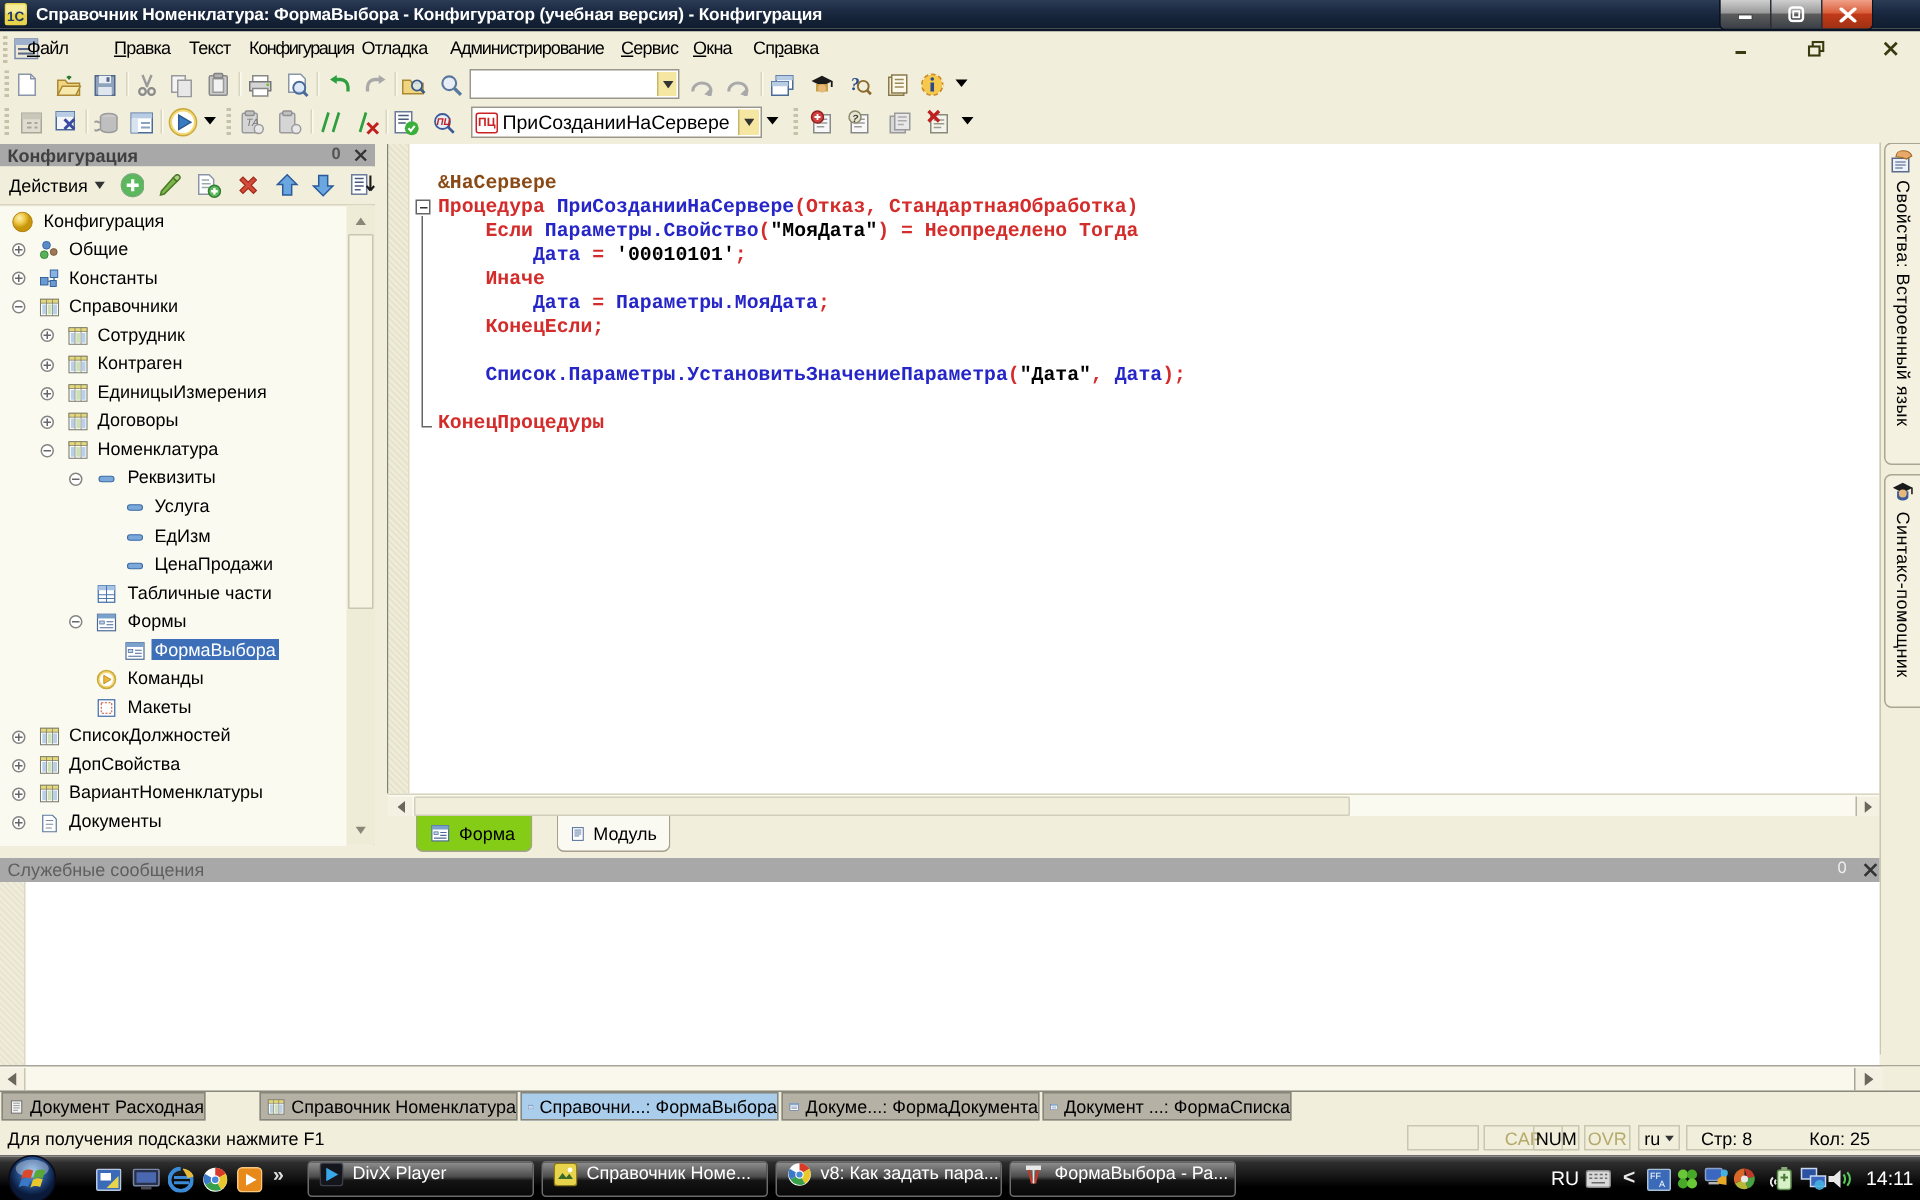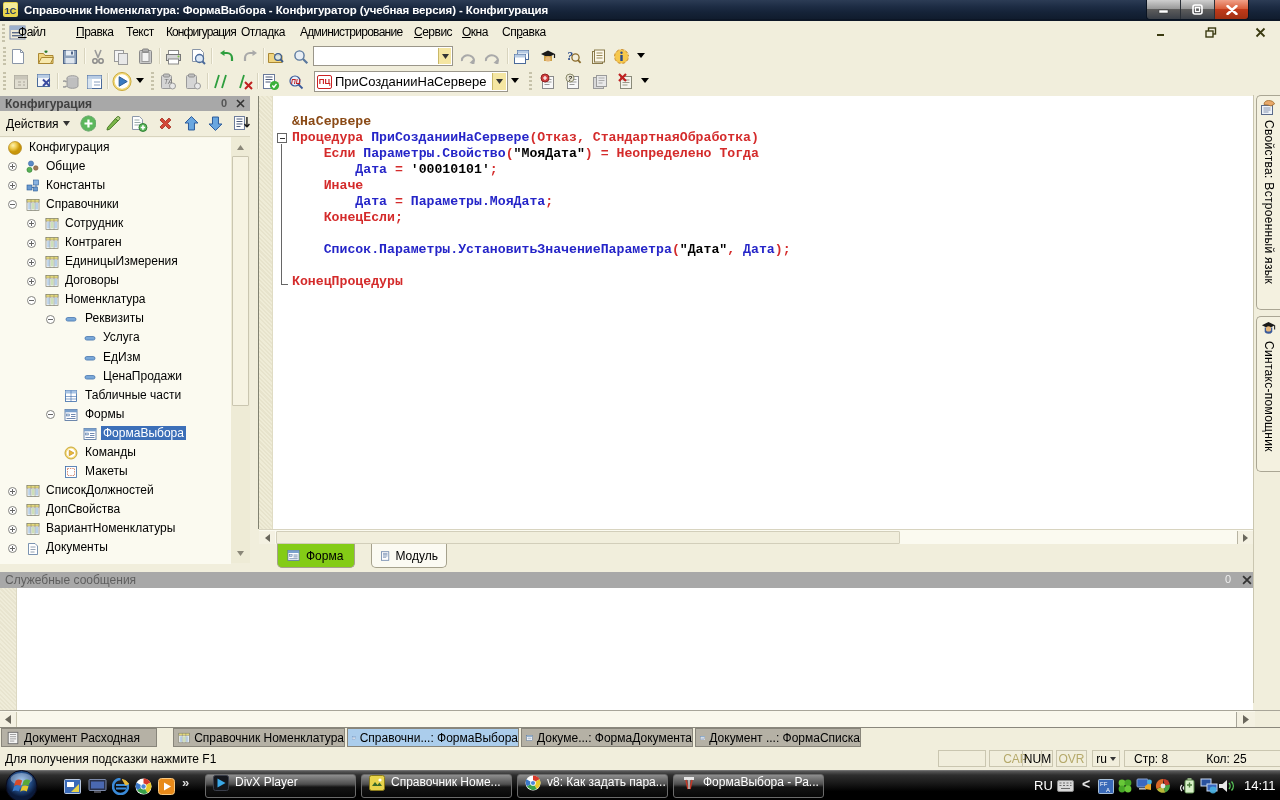--- a/index.html
+++ b/index.html
@@ -739,21 +739,21 @@
       </svg>
     </div>
  <div style="position:absolute;left:1236px;top:1px;width:19px;height:15px;background:#f4f1e2;border-left:1px solid #a8a598;display:flex;align-items:center;justify-content:center">
       <svg width="6" height="9" viewBox="0 0 6 9">
         <path d="M0 0 v9 L6 4.5 Z" fill="#6a675c"></path>
       </svg>
     </div>
  <div style="position:absolute;left:1255px;top:0px;width:25px;height:17px;background:#f1eedc;"></div>
 </div>
 <div class="abs" id="wtabs">
- <div class="wtab" style="left:1px;width:156px;"><svg width="14" height="14" viewBox="0 0 16 16" style="margin-right:4px">
+ <div class="wtab" style="left:1px;width:136px;"><svg width="14" height="14" viewBox="0 0 16 16" style="margin-right:4px">
         <rect x="2.5" y="1.5" width="11" height="13" fill="#f4f4f4" stroke="#6a6a6a"></rect>
         <path d="M4.5 4 h7 M4.5 6.5 h7 M4.5 9 h7 M4.5 11.5 h5" stroke="#8a8a8a" stroke-width=".9"></path>
       </svg>Документ Расходная</div>
  <div class="wtab" style="left:173px;width:172px;"><svg width="14" height="14" viewBox="0 0 14 14" style="margin-right:4px">
         <use href="#icat"></use>
       </svg>Справочник Номенклатура</div>
  <div class="wtab sel" style="left:347px;width:172px;"><svg width="14" height="14" viewBox="0 0 16 16" style="margin-right:4px">
         <rect x="1.5" y="2.5" width="13" height="11" fill="#fff" stroke="#4a6a9a"></rect>
         <rect x="1.5" y="2.5" width="13" height="3" fill="#7aa0cc"></rect>
         <path d="M3.5 8 h9 M3.5 10 h9" stroke="#4a6a9a" stroke-width=".9"></path>

